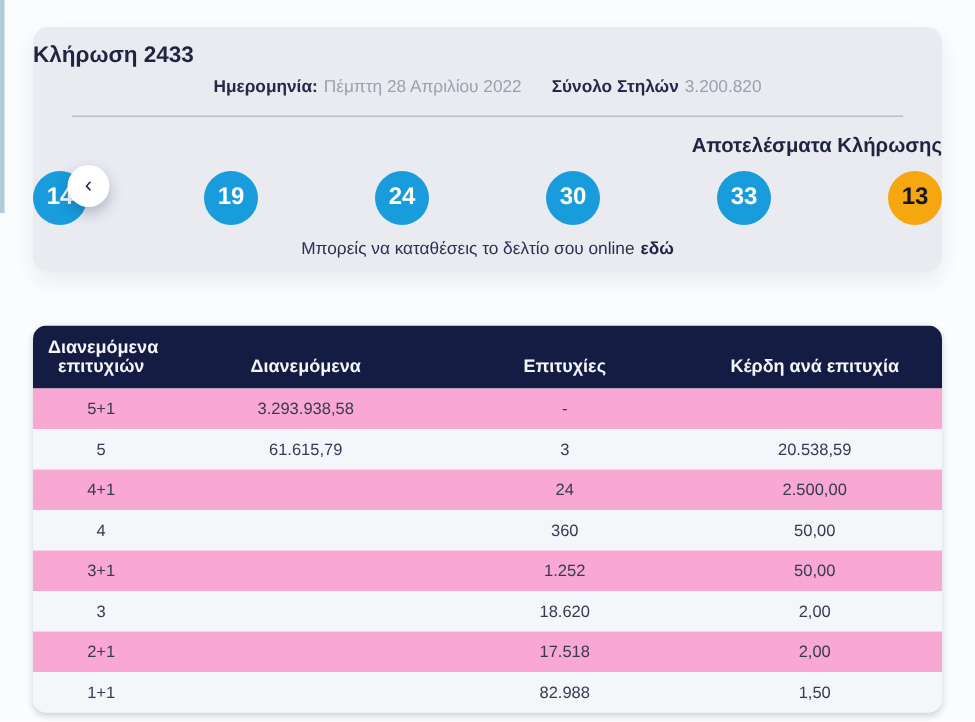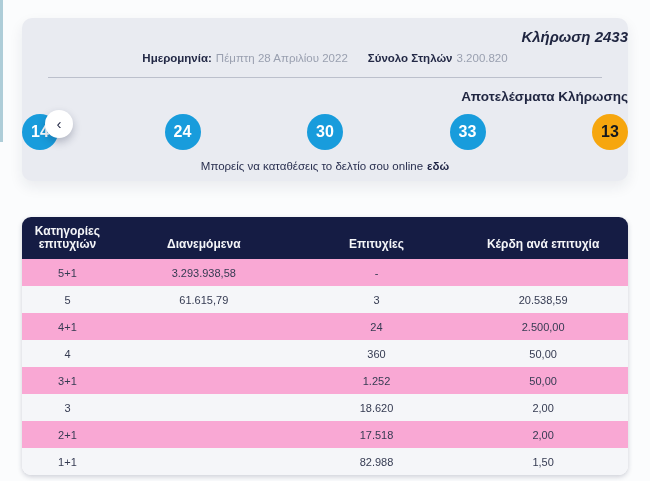--- a/index.html
+++ b/index.html
@@ -22,25 +22,24 @@
   
   .draw-panel {
     position: absolute; left: 22px; top: 18px;
     width: 606px; height: 163px;
     background: #e9ebf1;
     border-radius: 10px;
     box-shadow: 0 6px 14px rgba(30,36,69,0.08);
   }
   .panel-title {
     margin: 10px 0 0;
-    text-align: right;
+    text-align: left;
     font-size: 15px; font-weight: bold;
     color: #1f2540;
     line-height: 18px;
-    font-style: italic;
   }
   .meta-row {
     display: flex; justify-content: center; gap: 20px;
     margin-top: 5px;
     font-size: 11.5px; line-height: 14px;
   }
   .meta-label { font-weight: bold; color: #232946; }
   .meta-value { color: #9aa0b0; margin-left: 4px; }
   .divider {
     border: none; border-top: 1px solid #bcc0cc;
@@ -142,34 +141,35 @@
       <span class="meta-label">Σύνολο Στηλών</span><span class="meta-value">3.200.820</span>
     </div>
   </div>
 
   <hr class="divider">
 
   <h2 class="results-heading">Αποτελέσματα Κλήρωσης</h2>
 
   <div class="balls">
     <span class="ball">14</span>
+    <span class="ball">19</span>
     <span class="ball">24</span>
     <span class="ball">30</span>
     <span class="ball">33</span>
     <span class="ball ball--bonus">13</span>
   </div>
 
   <p class="online-row">
     <span>Μπορείς να καταθέσεις το δελτίο σου online</span><a class="online-link">εδώ</a>
   </p>
 </section>
 
 <section class="results-table">
   <div class="thead">
-    <div class="th">Κατηγορίες επιτυχιών</div>
+    <div class="th">Διανεμόμενα επιτυχιών</div>
     <div class="th">Διανεμόμενα</div>
     <div class="th">Επιτυχίες</div>
     <div class="th">Κέρδη ανά επιτυχία</div>
   </div>
 
   <div class="trow">
     <div class="td">5+1</div>
     <div class="td">3.293.938,58</div>
     <div class="td">-</div>
   </div>

